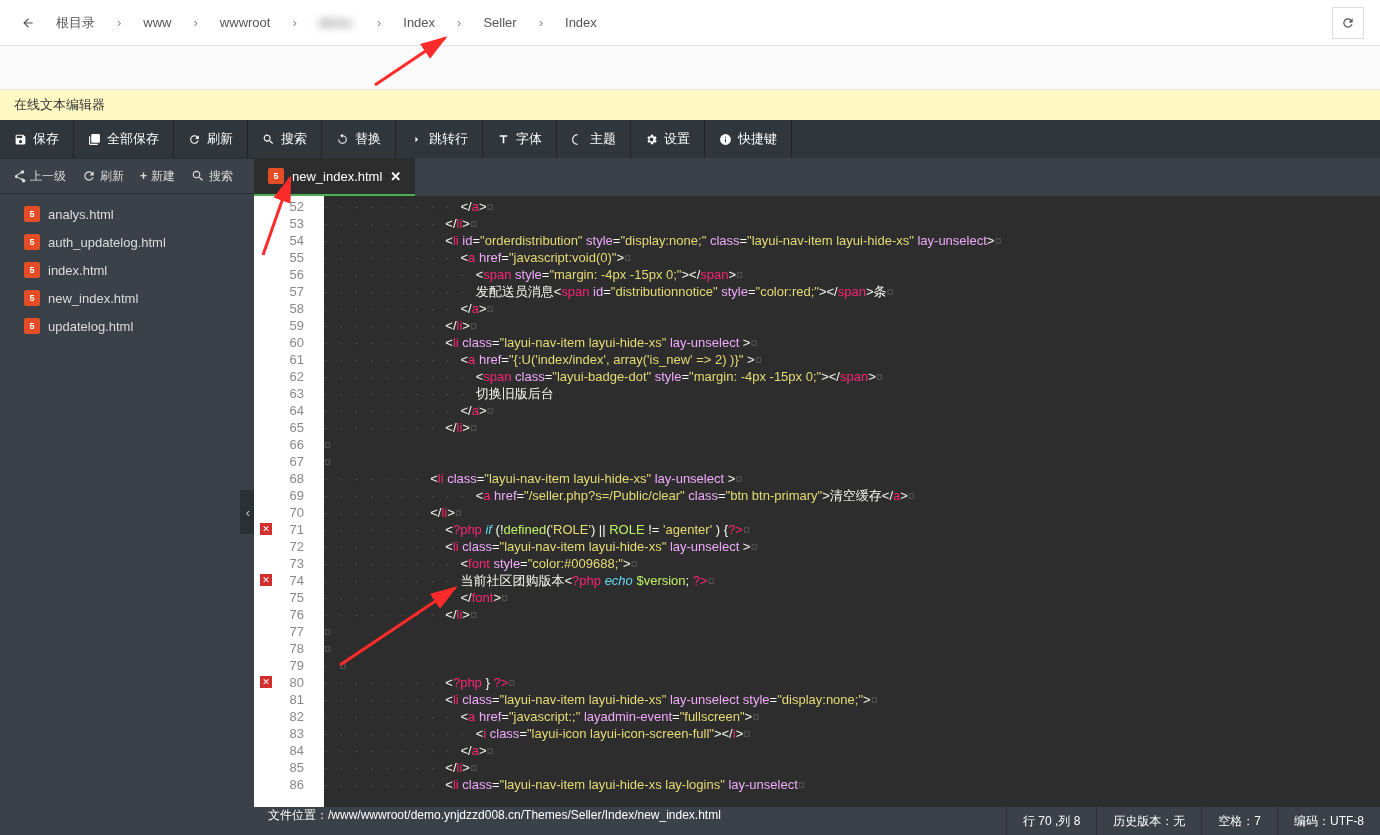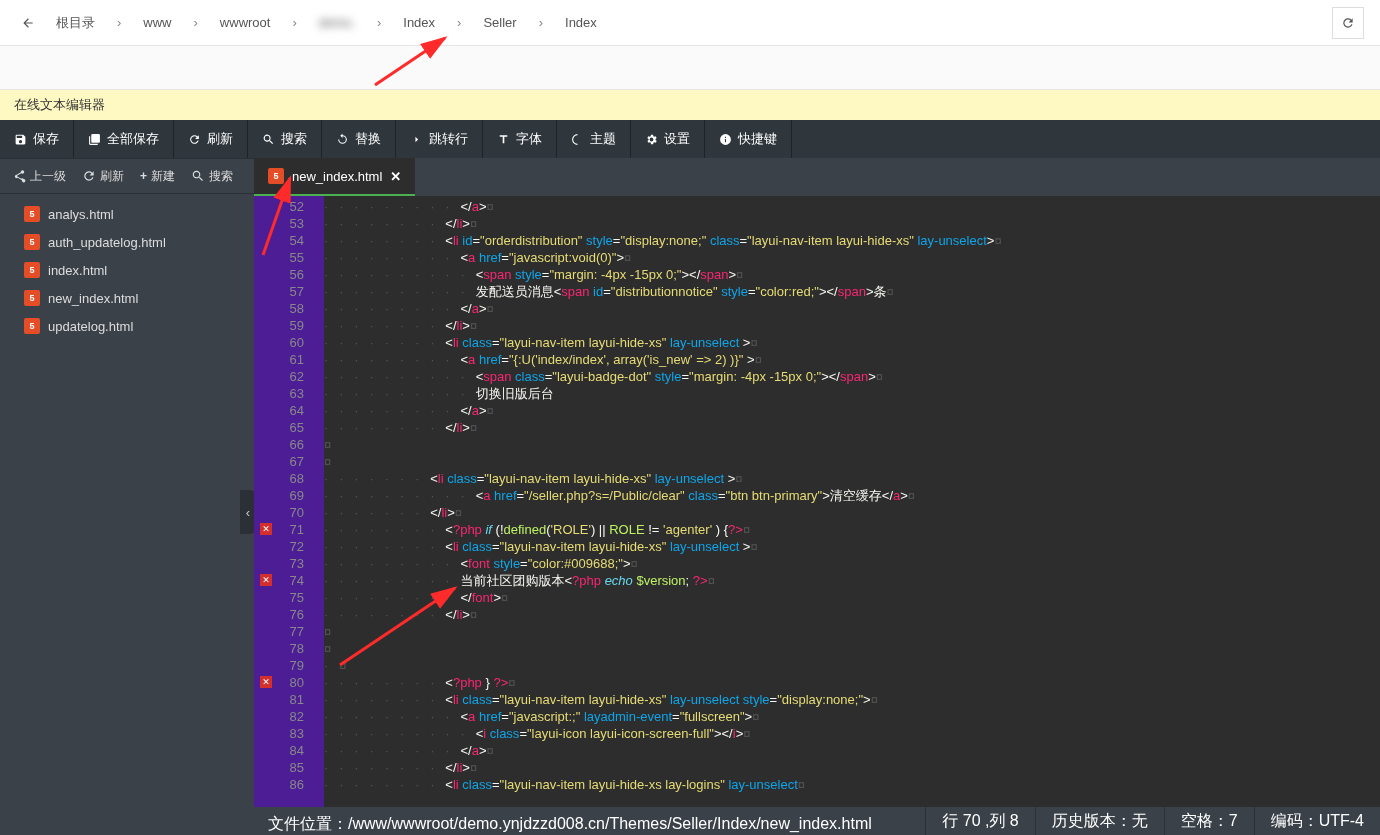--- a/index.html
+++ b/index.html
@@ -22,36 +22,36 @@
 .sb-tools{height:36px;display:flex;align-items:center;padding:0 6px;gap:4px;border-top:1px solid #2a3036;border-bottom:1px solid #2a3036;}
 .sb-tool{display:flex;align-items:center;gap:4px;padding:4px 6px;color:#ddd;cursor:pointer;font-size:12px;}
 .sb-files{flex:1;padding:6px 0;}
 .sb-file{height:28px;display:flex;align-items:center;padding:0 10px 0 24px;gap:8px;color:#ddd;cursor:pointer;font-size:13px;}
 .h5-badge{width:16px;height:16px;background:#e44d26;color:#fff;font-size:9px;font-weight:bold;display:flex;align-items:center;justify-content:center;border-radius:2px;}
 .collapse-handle{position:absolute;left:240px;top:490px;width:16px;height:44px;background:#2a3036;border-radius:0 6px 6px 0;display:flex;align-items:center;justify-content:center;color:#ccc;cursor:pointer;}
 .main{flex:1;background:#2d2d2d;display:flex;flex-direction:column;overflow:hidden;}
 .tabs{height:38px;background:#3a4148;display:flex;align-items:flex-end;}
 .tab{height:38px;background:#2d2d2d;display:flex;align-items:center;padding:0 14px;gap:8px;color:#fff;border-bottom:2px solid #4caf50;}
 .code{flex:1;overflow:auto;display:flex;font-family:Consolas,Monaco,monospace;font-size:13px;line-height:17px;}
-.gutter{width:70px;background:#4c1d95;color:#888;text-align:right;padding:2px 20px 2px 4px;user-select:none;position:relative;}
+.gutter{width:70px;background:#ffffff;color:#888;text-align:right;padding:2px 20px 2px 4px;user-select:none;position:relative;}
 .gutter .ln{height:17px;position:relative;}
 .err-mark{position:absolute;left:2px;top:2px;width:12px;height:12px;background:#d32f2f;color:#fff;font-size:9px;display:flex;align-items:center;justify-content:center;}
 .src{flex:1;padding:2px 0;color:#ccccc0;white-space:pre;}
 .src .row{height:17px;}
 .t-tag{color:#f92672;}
-.t-attr{color:#0ea5e9;}
+.t-attr{color:#f0abfc;}
 .t-op{color:#f8f8f2;}
 .t-str{color:#e6db74;}
 .t-txt{color:#f8f8f2;}
 .t-ws{color:#555;letter-spacing:0;}
 .t-punc{color:#f8f8f2;}
 .t-php{color:#f92672;}
 .t-kw{color:#66d9ef;font-style:italic;}
 .t-var{color:#bef264;}
-.statusbar{height:28px;background:#3a4148;color:#fff;display:flex;align-items:flex-end;font-size:16px;}
+.statusbar{height:28px;background:#3a4148;color:#fff;display:flex;align-items:flex-start;font-size:12px;}
 .sb-loc{flex:1;padding:0 14px;}
 .sb-cell{padding:0 16px;border-left:1px solid #2a3036;height:28px;display:flex;align-items:center;}
 .arrow1{position:absolute;left:370px;top:30px;pointer-events:none;}
 .arrow2{position:absolute;left:258px;top:170px;pointer-events:none;}
 .arrow3{position:absolute;left:335px;top:580px;pointer-events:none;}
 svg.icon{width:14px;height:14px;}
 </style>
 </head>
 <body>
 
@@ -248,21 +248,21 @@
           <div class="ln">85</div>
           <div class="ln">86</div>
         </div>
       <div class="src" id="src"><div class="row"><span class="t-ws">·   ·   ·   ·   ·   ·   ·   ·   ·   </span><span class="t-punc">&lt;/</span><span class="t-tag">a</span><span class="t-punc">&gt;</span><span class="t-ws">¤</span></div><div class="row"><span class="t-ws">·   ·   ·   ·   ·   ·   ·   ·   </span><span class="t-punc">&lt;/</span><span class="t-tag">li</span><span class="t-punc">&gt;</span><span class="t-ws">¤</span></div><div class="row"><span class="t-ws">·   ·   ·   ·   ·   ·   ·   ·   </span><span class="t-punc">&lt;</span><span class="t-tag">li </span><span class="t-attr">id</span><span class="t-op">=</span><span class="t-str">"orderdistribution" </span><span class="t-attr">style</span><span class="t-op">=</span><span class="t-str">"display:none;" </span><span class="t-attr">class</span><span class="t-op">=</span><span class="t-str">"layui-nav-item layui-hide-xs" </span><span class="t-attr">lay-unselect</span><span class="t-punc">&gt;</span><span class="t-ws">¤</span></div><div class="row"><span class="t-ws">·   ·   ·   ·   ·   ·   ·   ·   ·   </span><span class="t-punc">&lt;</span><span class="t-tag">a </span><span class="t-attr">href</span><span class="t-op">=</span><span class="t-str">"javascript:void(0)"</span><span class="t-punc">&gt;</span><span class="t-ws">¤</span></div><div class="row"><span class="t-ws">·   ·   ·   ·   ·   ·   ·   ·   ·   ·   </span><span class="t-punc">&lt;</span><span class="t-tag">span </span><span class="t-attr">style</span><span class="t-op">=</span><span class="t-str">"margin: -4px -15px 0;"</span><span class="t-punc">&gt;&lt;/</span><span class="t-tag">span</span><span class="t-punc">&gt;</span><span class="t-ws">¤</span></div><div class="row"><span class="t-ws">·   ·   ·   ·   ·   ·   ·   ·   ·   ·   </span><span class="t-txt">发配送员消息</span><span class="t-punc">&lt;</span><span class="t-tag">span </span><span class="t-attr">id</span><span class="t-op">=</span><span class="t-str">"distributionnotice" </span><span class="t-attr">style</span><span class="t-op">=</span><span class="t-str">"color:red;"</span><span class="t-punc">&gt;&lt;/</span><span class="t-tag">span</span><span class="t-punc">&gt;</span><span class="t-txt">条</span><span class="t-ws">¤</span></div><div class="row"><span class="t-ws">·   ·   ·   ·   ·   ·   ·   ·   ·   </span><span class="t-punc">&lt;/</span><span class="t-tag">a</span><span class="t-punc">&gt;</span><span class="t-ws">¤</span></div><div class="row"><span class="t-ws">·   ·   ·   ·   ·   ·   ·   ·   </span><span class="t-punc">&lt;/</span><span class="t-tag">li</span><span class="t-punc">&gt;</span><span class="t-ws">¤</span></div><div class="row"><span class="t-ws">·   ·   ·   ·   ·   ·   ·   ·   </span><span class="t-punc">&lt;</span><span class="t-tag">li </span><span class="t-attr">class</span><span class="t-op">=</span><span class="t-str">"layui-nav-item layui-hide-xs" </span><span class="t-attr">lay-unselect </span><span class="t-punc">&gt;</span><span class="t-ws">¤</span></div><div class="row"><span class="t-ws">·   ·   ·   ·   ·   ·   ·   ·   ·   </span><span class="t-punc">&lt;</span><span class="t-tag">a </span><span class="t-attr">href</span><span class="t-op">=</span><span class="t-str">"{:U('index/index', array('is_new' =&gt; 2) )}" </span><span class="t-punc">&gt;</span><span class="t-ws">¤</span></div><div class="row"><span class="t-ws">·   ·   ·   ·   ·   ·   ·   ·   ·   ·   </span><span class="t-punc">&lt;</span><span class="t-tag">span </span><span class="t-attr">class</span><span class="t-op">=</span><span class="t-str">"layui-badge-dot" </span><span class="t-attr">style</span><span class="t-op">=</span><span class="t-str">"margin: -4px -15px 0;"</span><span class="t-punc">&gt;&lt;/</span><span class="t-tag">span</span><span class="t-punc">&gt;</span><span class="t-ws">¤</span></div><div class="row"><span class="t-ws">·   ·   ·   ·   ·   ·   ·   ·   ·   ·   </span><span class="t-txt">切换旧版后台</span></div><div class="row"><span class="t-ws">·   ·   ·   ·   ·   ·   ·   ·   ·   </span><span class="t-punc">&lt;/</span><span class="t-tag">a</span><span class="t-punc">&gt;</span><span class="t-ws">¤</span></div><div class="row"><span class="t-ws">·   ·   ·   ·   ·   ·   ·   ·   </span><span class="t-punc">&lt;/</span><span class="t-tag">li</span><span class="t-punc">&gt;</span><span class="t-ws">¤</span></div><div class="row"><span class="t-ws"></span><span class="t-ws">¤</span></div><div class="row"><span class="t-ws"></span><span class="t-ws">¤</span></div><div class="row"><span class="t-ws">·   ·   ·   ·   ·   ·   ·   </span><span class="t-punc">&lt;</span><span class="t-tag">li </span><span class="t-attr">class</span><span class="t-op">=</span><span class="t-str">"layui-nav-item layui-hide-xs" </span><span class="t-attr">lay-unselect </span><span class="t-punc">&gt;</span><span class="t-ws">¤</span></div><div class="row"><span class="t-ws">·   ·   ·   ·   ·   ·   ·   ·   ·   ·   </span><span class="t-punc">&lt;</span><span class="t-tag">a </span><span class="t-attr">href</span><span class="t-op">=</span><span class="t-str">"/seller.php?s=/Public/clear" </span><span class="t-attr">class</span><span class="t-op">=</span><span class="t-str">"btn btn-primary"</span><span class="t-punc">&gt;</span><span class="t-txt">清空缓存</span><span class="t-punc">&lt;/</span><span class="t-tag">a</span><span class="t-punc">&gt;</span><span class="t-ws">¤</span></div><div class="row"><span class="t-ws">·   ·   ·   ·   ·   ·   ·   </span><span class="t-punc">&lt;/</span><span class="t-tag">li</span><span class="t-punc">&gt;</span><span class="t-ws">¤</span></div><div class="row"><span class="t-ws">·   ·   ·   ·   ·   ·   ·   ·   </span><span class="t-punc">&lt;</span><span class="t-php">?php </span><span class="t-kw">if </span><span class="t-punc">(!</span><span class="t-var">defined</span><span class="t-punc">(</span><span class="t-str">'ROLE'</span><span class="t-punc">) || </span><span class="t-var">ROLE </span><span class="t-punc">!= </span><span class="t-str">'agenter' </span><span class="t-punc">) {</span><span class="t-php">?&gt;</span><span class="t-ws">¤</span></div><div class="row"><span class="t-ws">·   ·   ·   ·   ·   ·   ·   ·   </span><span class="t-punc">&lt;</span><span class="t-tag">li </span><span class="t-attr">class</span><span class="t-op">=</span><span class="t-str">"layui-nav-item layui-hide-xs" </span><span class="t-attr">lay-unselect </span><span class="t-punc">&gt;</span><span class="t-ws">¤</span></div><div class="row"><span class="t-ws">·   ·   ·   ·   ·   ·   ·   ·   ·   </span><span class="t-punc">&lt;</span><span class="t-tag">font </span><span class="t-attr">style</span><span class="t-op">=</span><span class="t-str">"color:#009688;"</span><span class="t-punc">&gt;</span><span class="t-ws">¤</span></div><div class="row"><span class="t-ws">·   ·   ·   ·   ·   ·   ·   ·   ·   </span><span class="t-txt">当前社区团购版本</span><span class="t-punc">&lt;</span><span class="t-php">?php </span><span class="t-kw">echo </span><span class="t-var">$version</span><span class="t-punc">; </span><span class="t-php">?&gt;</span><span class="t-ws">¤</span></div><div class="row"><span class="t-ws">·   ·   ·   ·   ·   ·   ·   ·   ·   </span><span class="t-punc">&lt;/</span><span class="t-tag">font</span><span class="t-punc">&gt;</span><span class="t-ws">¤</span></div><div class="row"><span class="t-ws">·   ·   ·   ·   ·   ·   ·   ·   </span><span class="t-punc">&lt;/</span><span class="t-tag">li</span><span class="t-punc">&gt;</span><span class="t-ws">¤</span></div><div class="row"><span class="t-ws"></span><span class="t-ws">¤</span></div><div class="row"><span class="t-ws"></span><span class="t-ws">¤</span></div><div class="row"><span class="t-ws">·   </span><span class="t-ws">¤</span></div><div class="row"><span class="t-ws">·   ·   ·   ·   ·   ·   ·   ·   </span><span class="t-punc">&lt;</span><span class="t-php">?php </span><span class="t-punc">} </span><span class="t-php">?&gt;</span><span class="t-ws">¤</span></div><div class="row"><span class="t-ws">·   ·   ·   ·   ·   ·   ·   ·   </span><span class="t-punc">&lt;</span><span class="t-tag">li </span><span class="t-attr">class</span><span class="t-op">=</span><span class="t-str">"layui-nav-item layui-hide-xs" </span><span class="t-attr">lay-unselect </span><span class="t-attr">style</span><span class="t-op">=</span><span class="t-str">"display:none;"</span><span class="t-punc">&gt;</span><span class="t-ws">¤</span></div><div class="row"><span class="t-ws">·   ·   ·   ·   ·   ·   ·   ·   ·   </span><span class="t-punc">&lt;</span><span class="t-tag">a </span><span class="t-attr">href</span><span class="t-op">=</span><span class="t-str">"javascript:;" </span><span class="t-attr">layadmin-event</span><span class="t-op">=</span><span class="t-str">"fullscreen"</span><span class="t-punc">&gt;</span><span class="t-ws">¤</span></div><div class="row"><span class="t-ws">·   ·   ·   ·   ·   ·   ·   ·   ·   ·   </span><span class="t-punc">&lt;</span><span class="t-tag">i </span><span class="t-attr">class</span><span class="t-op">=</span><span class="t-str">"layui-icon layui-icon-screen-full"</span><span class="t-punc">&gt;&lt;/</span><span class="t-tag">i</span><span class="t-punc">&gt;</span><span class="t-ws">¤</span></div><div class="row"><span class="t-ws">·   ·   ·   ·   ·   ·   ·   ·   ·   </span><span class="t-punc">&lt;/</span><span class="t-tag">a</span><span class="t-punc">&gt;</span><span class="t-ws">¤</span></div><div class="row"><span class="t-ws">·   ·   ·   ·   ·   ·   ·   ·   </span><span class="t-punc">&lt;/</span><span class="t-tag">li</span><span class="t-punc">&gt;</span><span class="t-ws">¤</span></div><div class="row"><span class="t-ws">·   ·   ·   ·   ·   ·   ·   ·   </span><span class="t-punc">&lt;</span><span class="t-tag">li </span><span class="t-attr">class</span><span class="t-op">=</span><span class="t-str">"layui-nav-item layui-hide-xs lay-logins" </span><span class="t-attr">lay-unselect</span><span class="t-ws">¤</span></div></div>
     </div>
     <div class="statusbar">
       <div class="sb-loc">文件位置：/www/wwwroot/demo.ynjdzzd008.cn/Themes/Seller/Index/new_index.html</div>
       <div class="sb-cell">行 70 ,列 8</div>
       <div class="sb-cell">历史版本：无</div>
       <div class="sb-cell">空格：7</div>
-      <div class="sb-cell">编码：UTF-4</div>
+      <div class="sb-cell">编码：UTF-8</div>
     </div>
   </div>
 </div>
 
 <svg class="arrow1" width="90" height="60">
     <defs>
       <marker id="ah1" markerWidth="10" markerHeight="10" refX="8" refY="3" orient="auto">
         <path d="M0,0 L0,6 L9,3 z" fill="#ff2a2a"></path>
       </marker>
     </defs>

